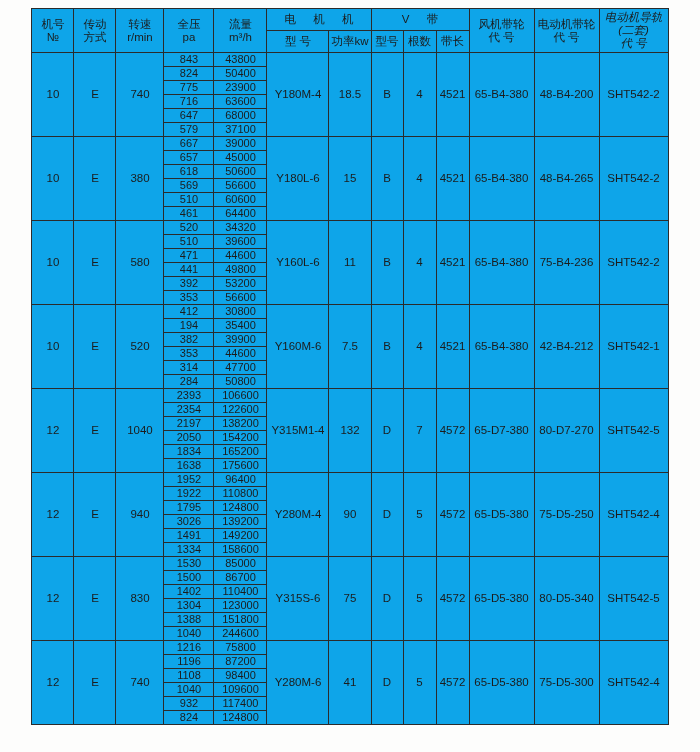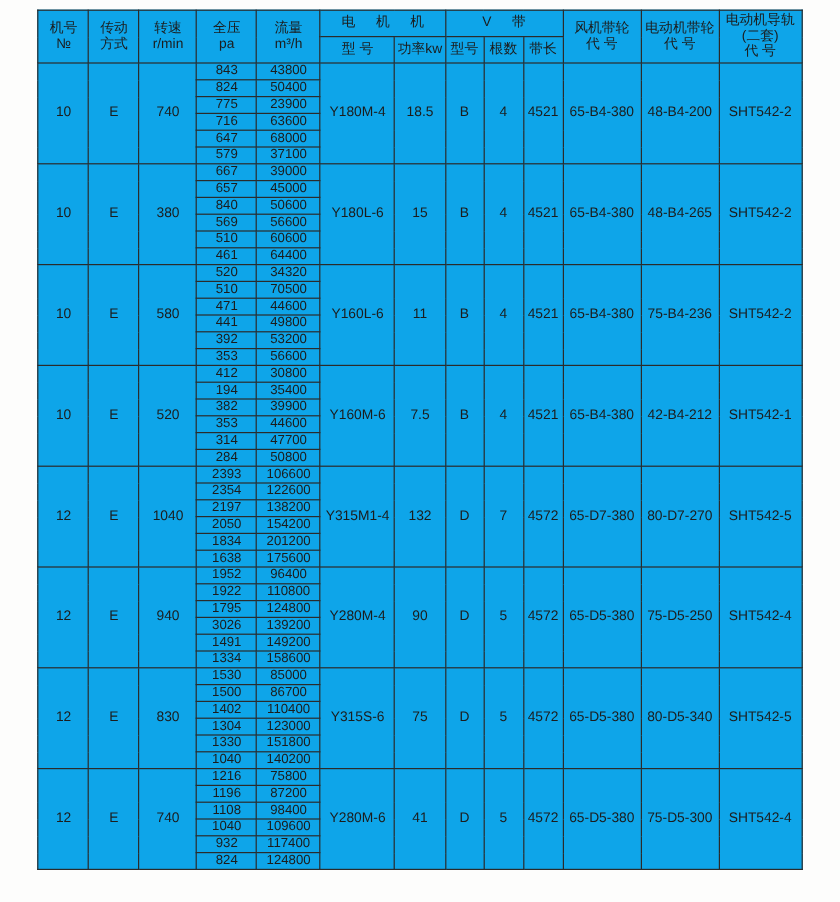--- a/index.html
+++ b/index.html
@@ -32,21 +32,21 @@
     white-space: nowrap;
   }
   table.spec thead th {
     font-weight: normal;
     font-size: 11.5px;
     line-height: 13px;
     height: 22px;
   }
   table.spec thead th .h2line { line-height: 13px; }
   .group-spread { word-spacing: 14px; }
-  .rail-head { font-size: 10.5px; line-height: 11px; }
+  .rail-head { font-size: 10.5px; line-height: 11px; font-style: italic; }
   table.spec tbody td {
     height: 14px;
     line-height: 13px;
     font-size: 11px;
   }
   table.spec tbody td.span-cell { font-size: 11.5px; }
 </style>
 </head>
 <body>
 
@@ -162,21 +162,21 @@
           <td rowspan="6" class="span-cell">4521</td>
           <td rowspan="6" class="span-cell">65-B4-380</td>
           <td rowspan="6" class="span-cell">48-B4-265</td>
           <td rowspan="6" class="span-cell">SHT542-2</td>
         </tr>
         <tr>
           <td>657</td>
           <td>45000</td>
         </tr>
         <tr>
-          <td>840</td>
+          <td>618</td>
           <td>50600</td>
         </tr>
         <tr>
           <td>569</td>
           <td>56600</td>
         </tr>
         <tr>
           <td>510</td>
           <td>60600</td>
         </tr>
@@ -194,21 +194,21 @@
           <td rowspan="6" class="span-cell">11</td>
           <td rowspan="6" class="span-cell">B</td>
           <td rowspan="6" class="span-cell">4</td>
           <td rowspan="6" class="span-cell">4521</td>
           <td rowspan="6" class="span-cell">65-B4-380</td>
           <td rowspan="6" class="span-cell">75-B4-236</td>
           <td rowspan="6" class="span-cell">SHT542-2</td>
         </tr>
         <tr>
           <td>510</td>
-          <td>70500</td>
+          <td>39600</td>
         </tr>
         <tr>
           <td>471</td>
           <td>44600</td>
         </tr>
         <tr>
           <td>441</td>
           <td>49800</td>
         </tr>
         <tr>
@@ -276,21 +276,21 @@
         <tr>
           <td>2197</td>
           <td>138200</td>
         </tr>
         <tr>
           <td>2050</td>
           <td>154200</td>
         </tr>
         <tr>
           <td>1834</td>
-          <td>201200</td>
+          <td>165200</td>
         </tr>
         <tr>
           <td>1638</td>
           <td>175600</td>
         </tr>
         <tr>
           <td rowspan="6" class="span-cell">12</td>
           <td rowspan="6" class="span-cell">E</td>
           <td rowspan="6" class="span-cell">940</td>
           <td>1952</td>
@@ -345,26 +345,26 @@
         </tr>
         <tr>
           <td>1402</td>
           <td>110400</td>
         </tr>
         <tr>
           <td>1304</td>
           <td>123000</td>
         </tr>
         <tr>
-          <td>1330</td>
+          <td>1388</td>
           <td>151800</td>
         </tr>
         <tr>
           <td>1040</td>
-          <td>140200</td>
+          <td>244600</td>
         </tr>
         <tr>
           <td rowspan="6" class="span-cell">12</td>
           <td rowspan="6" class="span-cell">E</td>
           <td rowspan="6" class="span-cell">740</td>
           <td>1216</td>
           <td>75800</td>
           <td rowspan="6" class="span-cell">Y280M-6</td>
           <td rowspan="6" class="span-cell">41</td>
           <td rowspan="6" class="span-cell">D</td>

